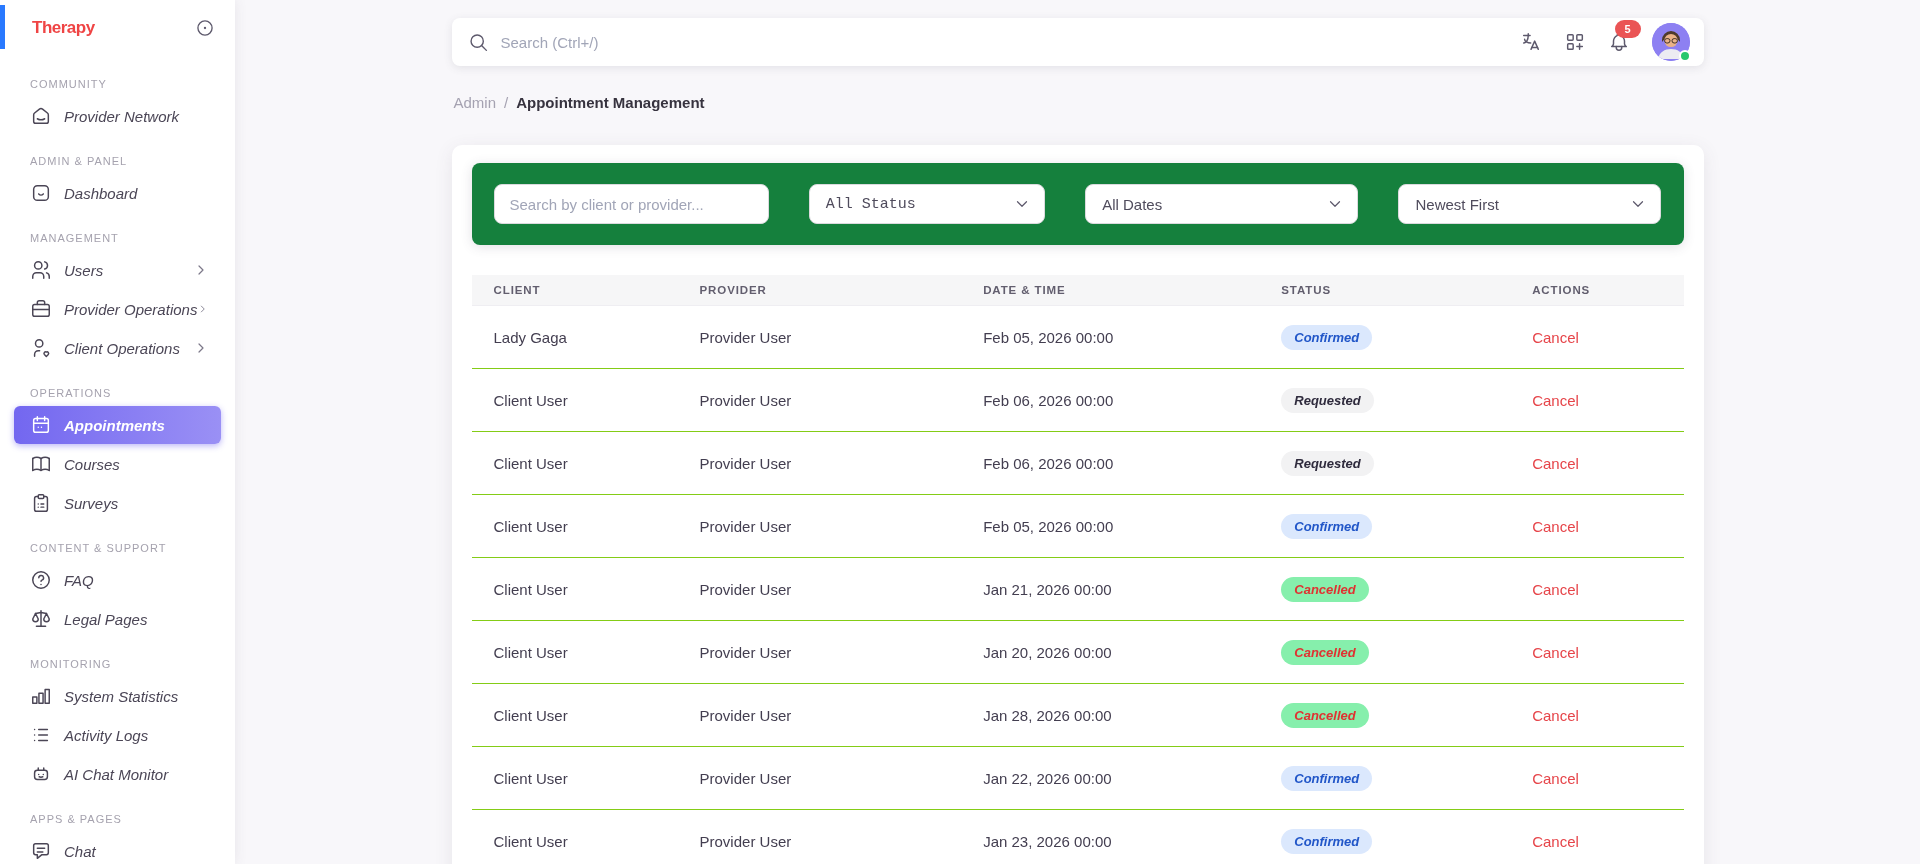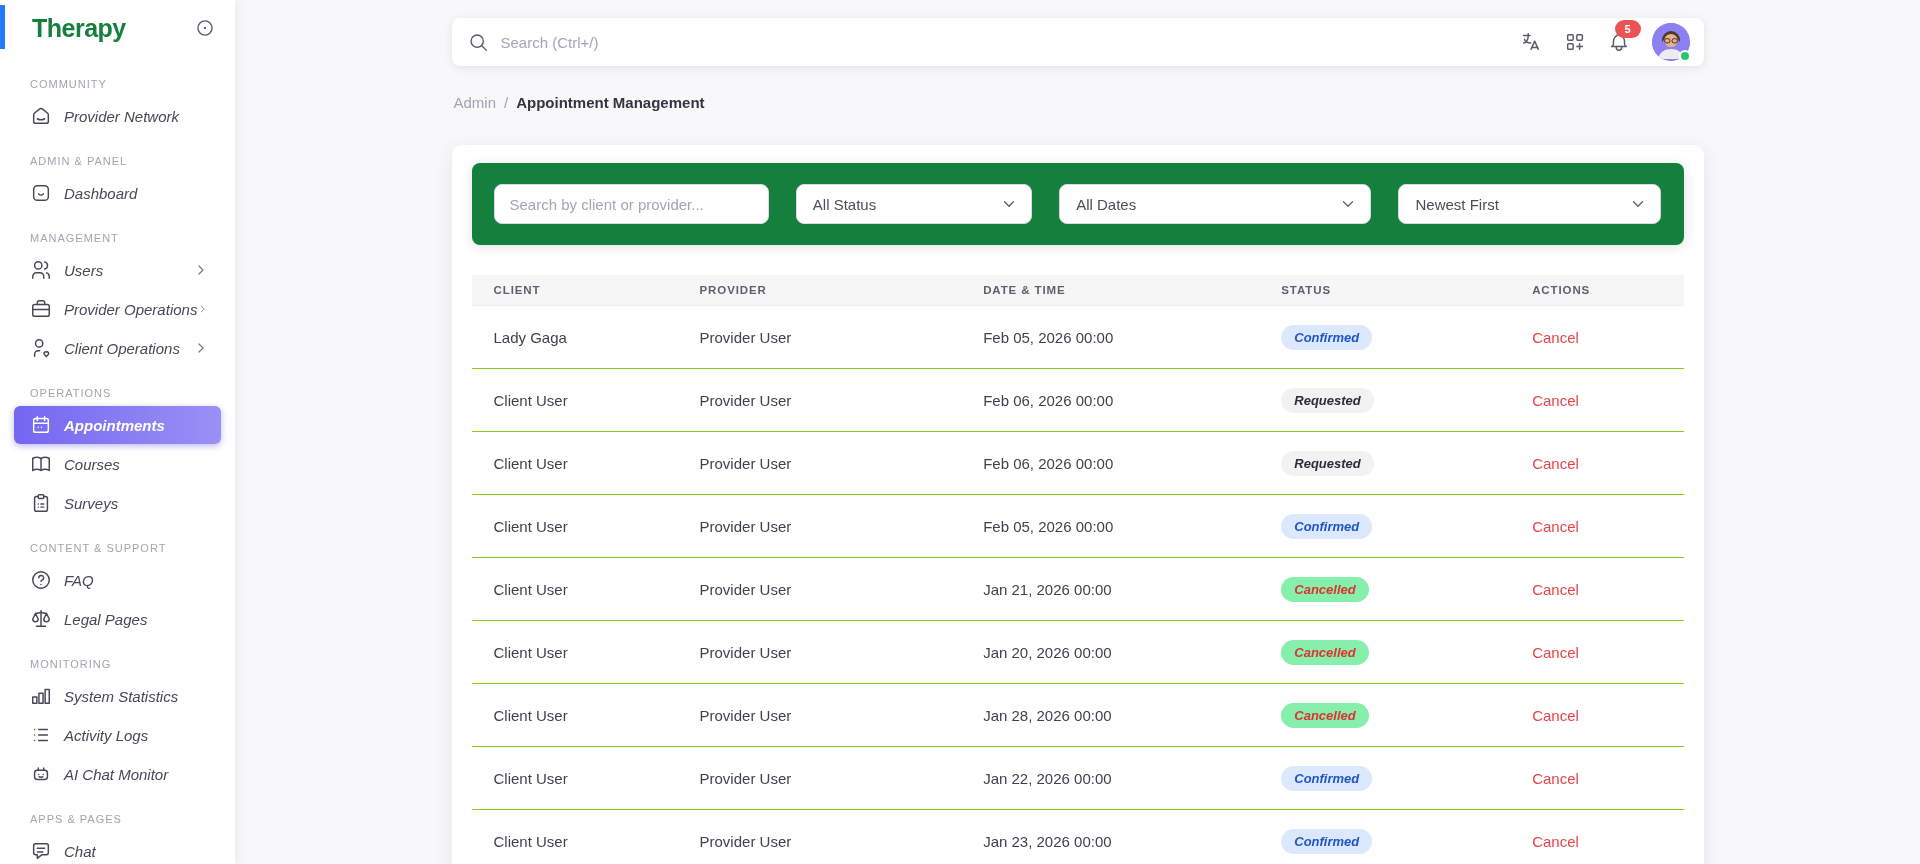--- a/index.html
+++ b/index.html
@@ -9,21 +9,21 @@
     -webkit-font-smoothing:antialiased;
   }
   .icon{display:block;}
   svg.icon{fill:none;stroke:currentColor;stroke-width:1.6;stroke-linecap:round;stroke-linejoin:round;}
 
   
   .sidebar{position:fixed;left:0;top:0;width:235px;height:864px;background:#fff;
     box-shadow:0 0 12px rgba(75,70,92,.10);z-index:10;}
   .logo-row{display:flex;align-items:center;height:56px;position:relative;}
   .brand-bar{position:absolute;left:0;top:5px;width:5px;height:44px;background:#2979ff;}
-  .logo-text{font-size:25px;font-weight:800;color:#15803d;letter-spacing:-.5px;margin-left:32px;}
+  .logo-text{font-size:17px;font-weight:800;color:#ef4444;letter-spacing:-.5px;margin-left:32px;}
   .pin-toggle{margin-left:auto;margin-right:20px;width:20px;height:20px;color:#5d596c;cursor:pointer;}
   .pin-toggle svg{width:20px;height:20px;}
   .side-nav{padding:8px 14px 0;}
   .nav-section-header{font-size:11px;letter-spacing:1px;color:#a5a2ae;font-weight:500;
     margin:20px 0 6px;padding-left:16px;line-height:13px;white-space:nowrap;}
   .nav-section-header:first-child{margin-top:14px;}
   .nav-item{display:flex;align-items:center;height:38px;padding:0 10px 0 16px;border-radius:6px;
     color:#4b4656;font-size:15px;cursor:pointer;margin-bottom:1px;white-space:nowrap;font-style:italic;}
   .nav-item svg.it{width:22px;height:22px;margin-right:12px;flex:none;}
   .nav-item svg.chev{width:16px;height:16px;margin-left:auto;margin-right:2px;color:#7c7889;stroke-width:1.8;}
@@ -58,21 +58,21 @@
     margin-top:34px;padding:18px 20px 20px;}
   .filter-card{background:#15803d;border-radius:8px;box-shadow:0 2px 12px rgba(75,70,92,.16);
     padding:21px 22px;display:flex;align-items:center;justify-content:space-between;}
   .filter-input{width:243px;height:38px;border:1px solid #dbdade;border-radius:8px;padding:0 15px;
     font-size:15px;color:#5d596c;outline:none;background:#fff;}
   .filter-input::placeholder{color:#a1a5b7;}
   .filter-select{height:40px;border:1px solid #dbdade;border-radius:8px;box-sizing:border-box;
     display:flex;align-items:center;justify-content:space-between;padding:0 13px 0 16px;
     font-size:15px;color:#4f4b5c;cursor:pointer;background:#fff;}
   .filter-select svg{width:18px;height:18px;color:#5d596c;}
-  .w-status{width:236px;}.w-dates{width:312px;}.w-sort{width:263px;}
+  .w-status{width:236px;font-family:Liberation Mono, monospace;}.w-dates{width:273px;}.w-sort{width:263px;}
 
   table.appt{width:100%;border-collapse:collapse;margin-top:30px;table-layout:fixed;}
   table.appt thead th{background:#f6f6f7;font-size:11.5px;letter-spacing:.9px;color:#625e6e;font-weight:700;
     text-align:left;padding:9px 0 9px 22px;border-bottom:1px solid #efeef2;white-space:nowrap;}
   table.appt tbody td{padding:0 0 0 22px;height:62px;border-top:1px solid #84cc16;font-size:15px;color:#433e50;}
   table.appt tbody tr:first-child td{border-top:none;}
   .pill{display:inline-block;padding:5px 13px;border-radius:50px;font-size:13px;font-weight:600;font-style:italic;}
   .pill.confirmed{background:#dbe8fd;color:#2156c8;}
   .pill.requested{background:#f2f2f3;color:#2f2b3d;}
   .pill.cancelled{background:#86efac;color:#e03131;}

